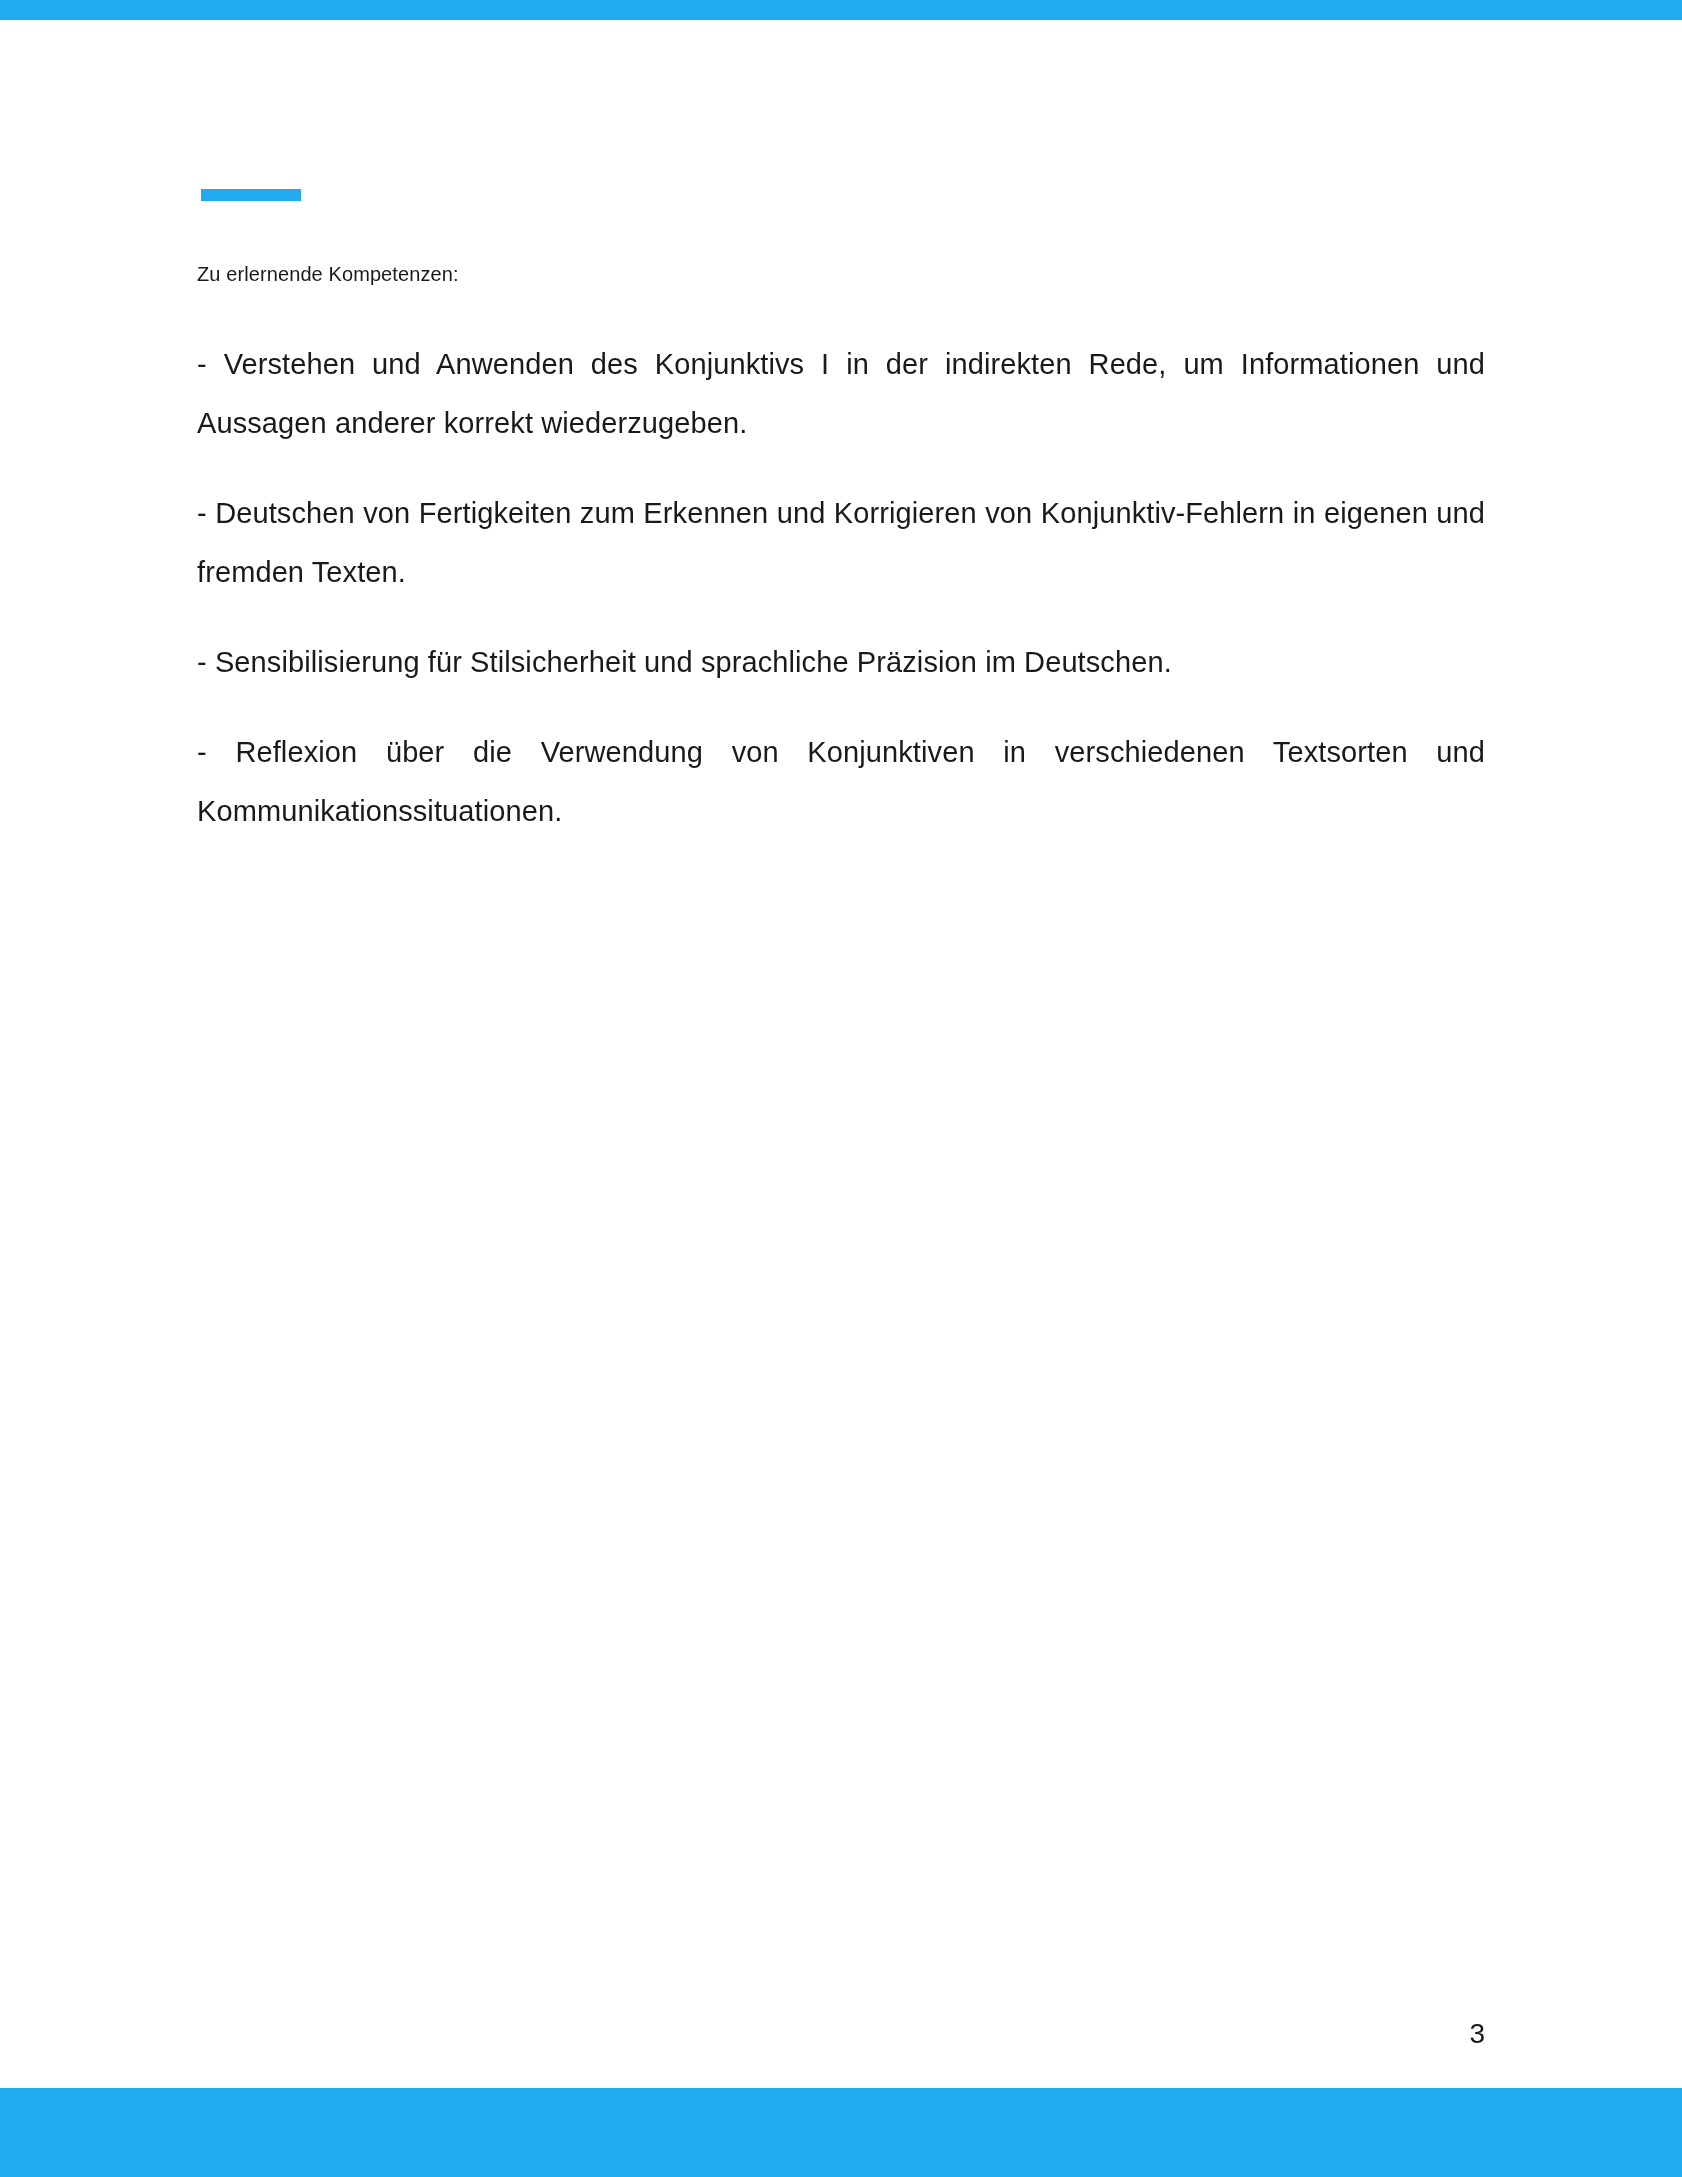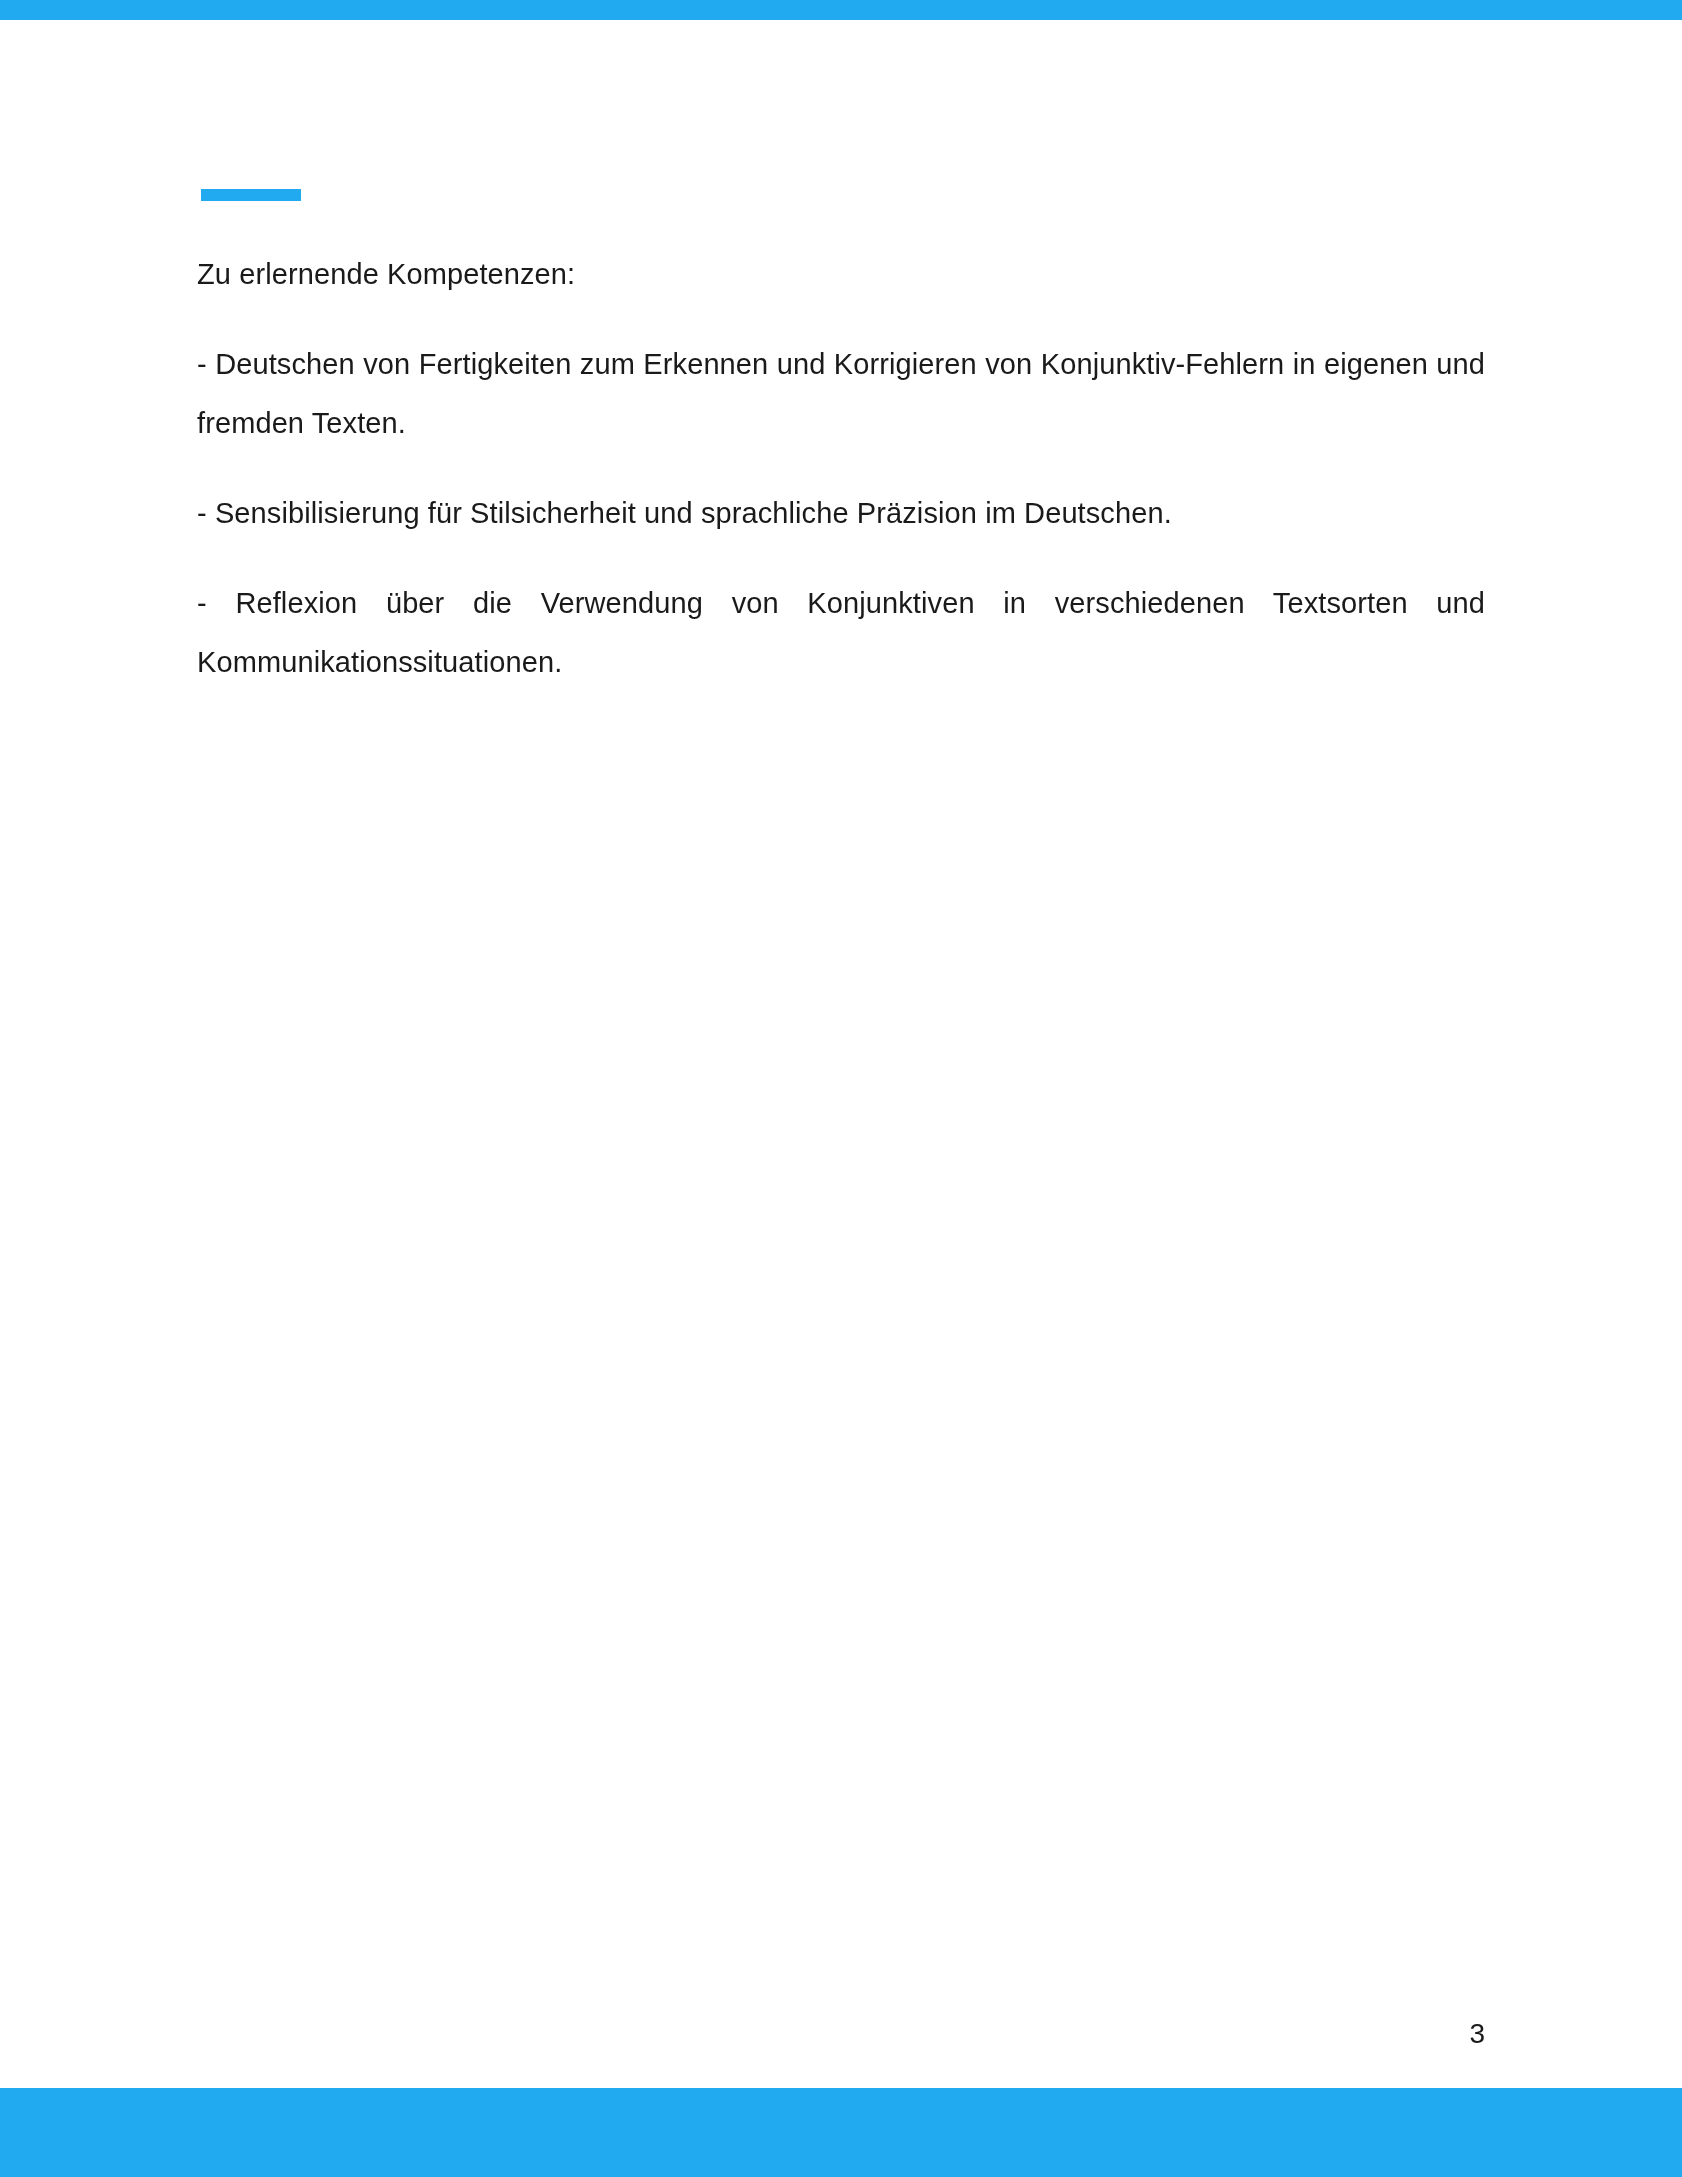--- a/index.html
+++ b/index.html
@@ -54,21 +54,21 @@
 
   
   .content {
     position: absolute;
     left: 197px;
     top: 245px;
     width: 1288px;
   }
 
   .page-title {
-    font-size: 29px;
+    font-size: 20px;
     line-height: 59px;
     color: #1a1a1a;
     font-weight: 400;
     margin: 0 0 31px 0;
     text-align: left;
     letter-spacing: 0.1px;
   }
 
   .competency-list {
     list-style: none;
@@ -111,20 +111,21 @@
 
   <div class="bar-top"></div>
 
   <div class="accent-rule"></div>
 
   <div class="content">
 
     <h1 class="page-title">Zu erlernende Kompetenzen:</h1>
 
     <ul class="competency-list">
+      <li class="competency-item">- Verstehen und Anwenden des Konjunktivs I in der indirekten Rede, um Informationen und Aussagen anderer korrekt wiederzugeben.</li>
       <li class="competency-item">- Deutschen von Fertigkeiten zum Erkennen und Korrigieren von Konjunktiv-Fehlern in eigenen und fremden Texten.</li>
       <li class="competency-item">- Sensibilisierung für Stilsicherheit und sprachliche Präzision im Deutschen.</li>
       <li class="competency-item">- Reflexion über die Verwendung von Konjunktiven in verschiedenen Textsorten und Kommunikationssituationen.</li>
     </ul>
 
   </div>
 
   <div class="page-number">3</div>
 
   <div class="bar-bottom"></div>

